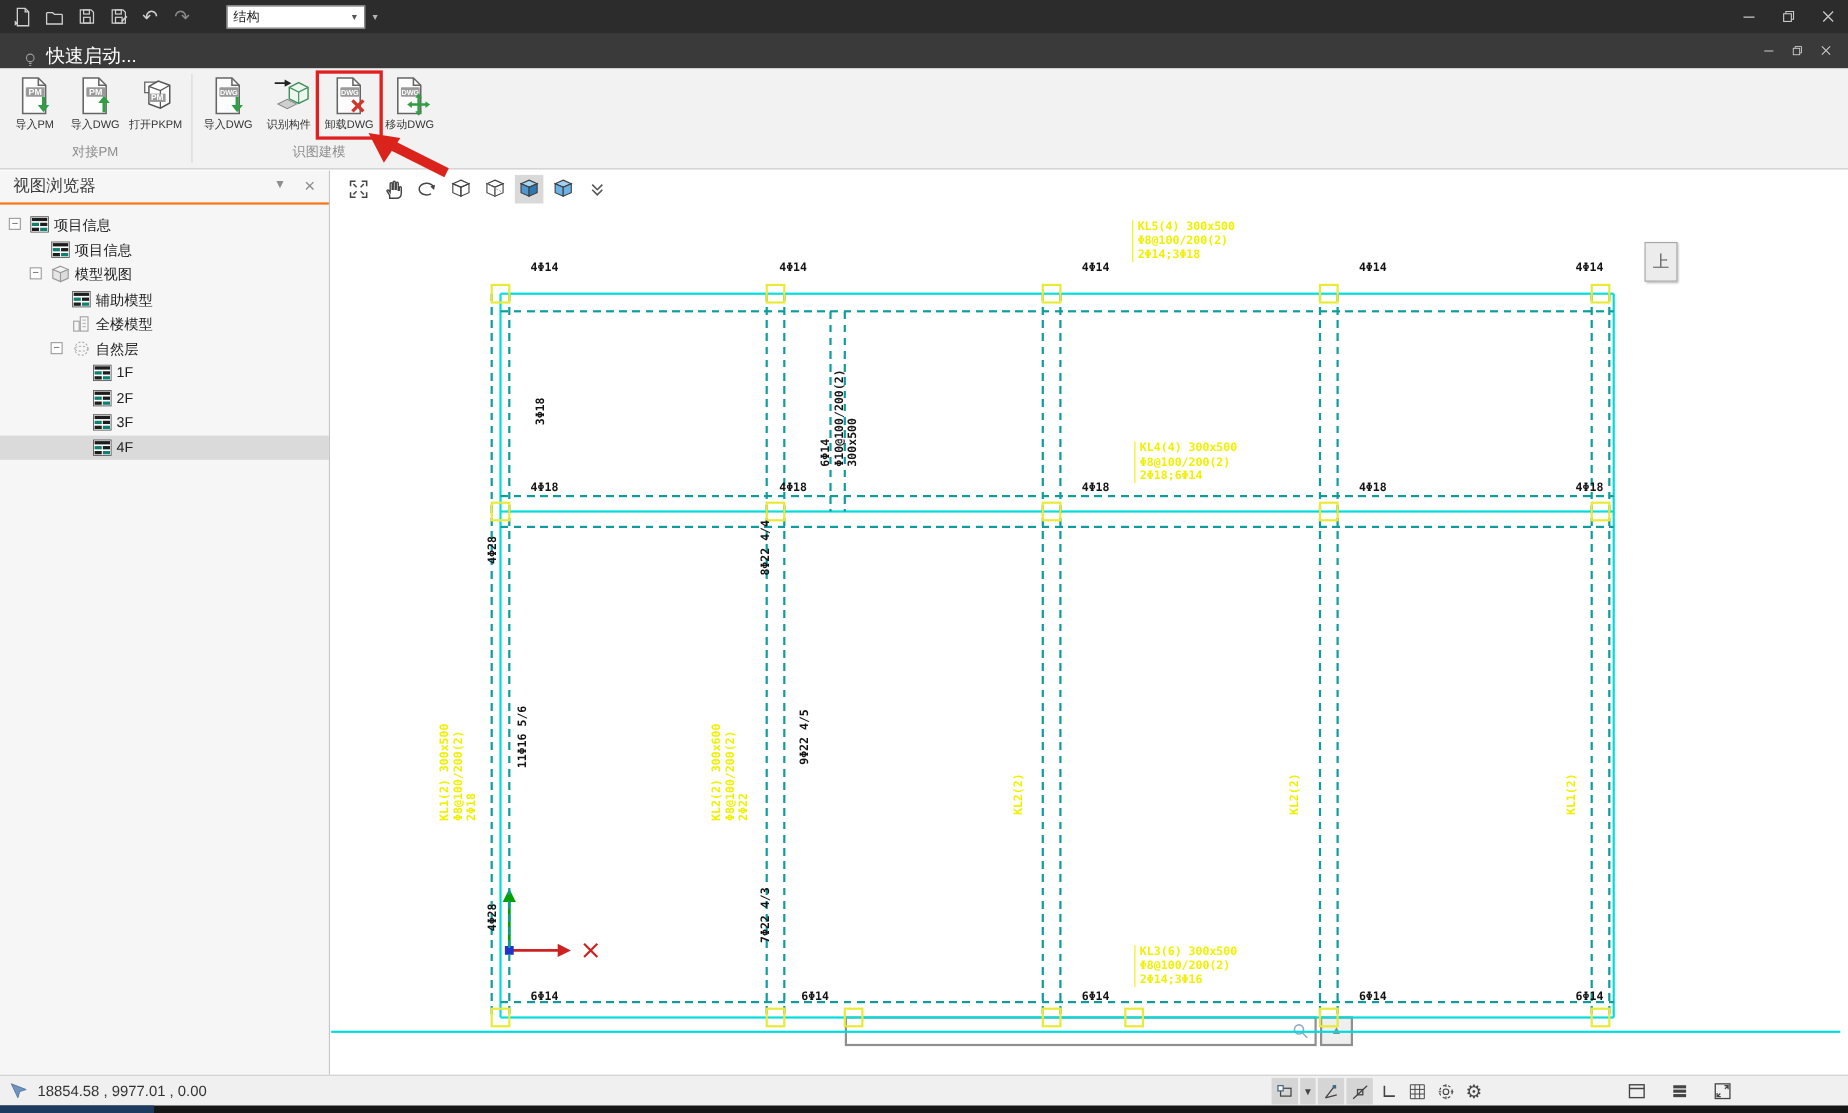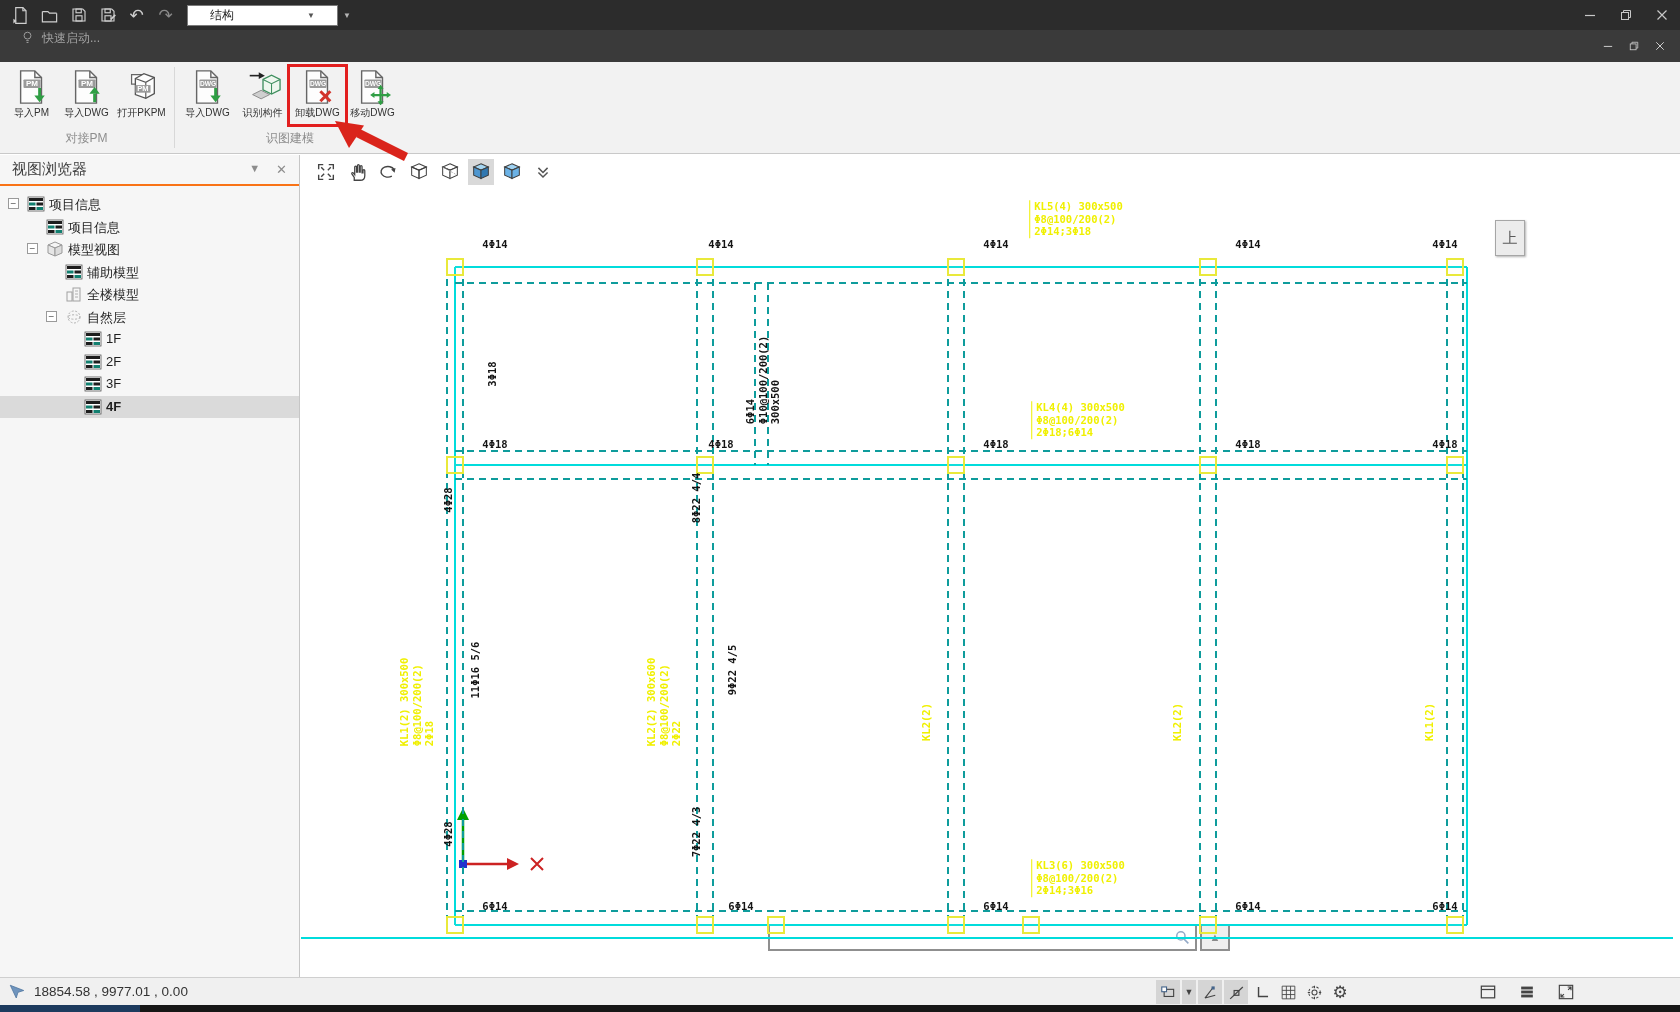--- a/index.html
+++ b/index.html
@@ -4,32 +4,32 @@
 <style>
   *{margin:0;padding:0;box-sizing:border-box}
   html,body{width:1680px;height:1012px;overflow:hidden}
   body{position:relative;font-family:"Liberation Sans","DejaVu Sans",sans-serif;background:#fff;-webkit-font-smoothing:antialiased}
   svg{display:block}
 
   
   .titlebar{position:absolute;top:0;left:0;right:0;height:30px;background:#2c2c2c;display:flex;align-items:center;color:#d6d6d6;z-index:30}
   .qat{display:flex;align-items:center;gap:4px;padding-left:8px}
   .qbtn{width:25px;height:24px;display:flex;align-items:center;justify-content:center;color:#cfcfcf;font-size:15px}
-  .workspace{margin-left:9px;width:151px;height:21px;background:#fff;border:1px solid #7a7a7a;color:#1d1d1d;font-size:12px;display:flex;align-items:center;padding:0 22px}
+  .workspace{margin-left:28px;width:126px;height:21px;background:#fff;border:1px solid #7a7a7a;color:#1d1d1d;font-size:12px;display:flex;align-items:center;padding:0 5px}
   .workspace .wcaret{margin-left:auto;color:#555;font-size:8px}
   .wext{color:#b5b5b5;font-size:8px;margin-left:5px}
   .titletext{position:absolute;left:300px;right:300px;text-align:center;font-size:12.5px;color:#dadada;pointer-events:none;white-space:nowrap}
   .winbtns{margin-left:auto;display:flex;height:100%}
   .winbtn{width:36px;height:100%;display:flex;align-items:center;justify-content:center;color:#c8c8c8}
 
   
   .tabrow{position:absolute;top:30px;left:0;right:0;height:32px;background:#3a3a3a;display:flex;align-items:stretch;z-index:29}
   .tab{padding:0 17px;display:flex;align-items:center;color:#e2e2e2;font-size:13px;white-space:nowrap}
   .tab.active{background:#f2f2f2;color:#1b1b1b}
-  .quick{display:flex;align-items:flex-start;color:#a3a3a3;font-size:12px;margin-left:20px;gap:7px;white-space:nowrap}
+  .quick{display:flex;align-items:flex-end;color:#ffffff;font-size:17px;margin-left:20px;gap:7px;white-space:nowrap}
   .smallwin{margin-left:auto;display:flex;align-items:center;gap:2px;padding-right:8px}
   .smallwin .winbtn{width:24px;height:24px}
 
   
   .ribbon{position:absolute;top:62px;left:0;right:0;height:92px;background:#f2f2f2;border-bottom:1px solid #c9c9c9;z-index:28}
   .rgroups{display:flex;height:100%;padding-left:4px}
   .rgroup{display:flex;flex-direction:column}
   .rbtns{display:flex;flex:1;align-items:flex-start;padding-top:5px}
   .rbtn{width:55px;display:flex;flex-direction:column;align-items:center;gap:1px;padding-top:2px;position:relative}
   .rbtn svg{width:36px;height:36px}
@@ -421,21 +421,21 @@
         <div class="ticon" style="left: 84px;">
           <svg viewBox="0 0 18 16">
             <rect x="1" y="1" width="16" height="14" fill="#fff" stroke="#555" stroke-width="0.8"></rect>
             <rect x="2" y="2" width="14" height="3" fill="#1d1d1d"></rect>
             <rect x="2" y="6.5" width="6.5" height="3" fill="#128070"></rect>
             <rect x="9.5" y="6.5" width="6.5" height="3" fill="#1d1d1d"></rect>
             <rect x="2" y="11" width="6.5" height="3" fill="#1d1d1d"></rect>
             <rect x="9.5" y="11" width="6.5" height="3" fill="#128070"></rect>
           </svg>
         </div>
-        <div class="tlab" style="left: 106px; font-weight: bold;">4F</div>
+        <div class="tlab" style="left: 106px;">4F</div>
       </div>
     </div>
 </div>
 
 <div class="canvas-area">
   <div class="vtoolbar">
       <div class="vtb">
         <svg viewBox="0 0 24 24" fill="none" stroke="#444" stroke-width="1.5">
           <path d="M4 9V4h5M15 4h5v5M20 15v5h-5M9 20H4v-5"></path>
           <path d="M10 10L6.8 6.8M14 10l3.2-3.2M10 14l-3.2 3.2M14 14l3.2 3.2"></path>

